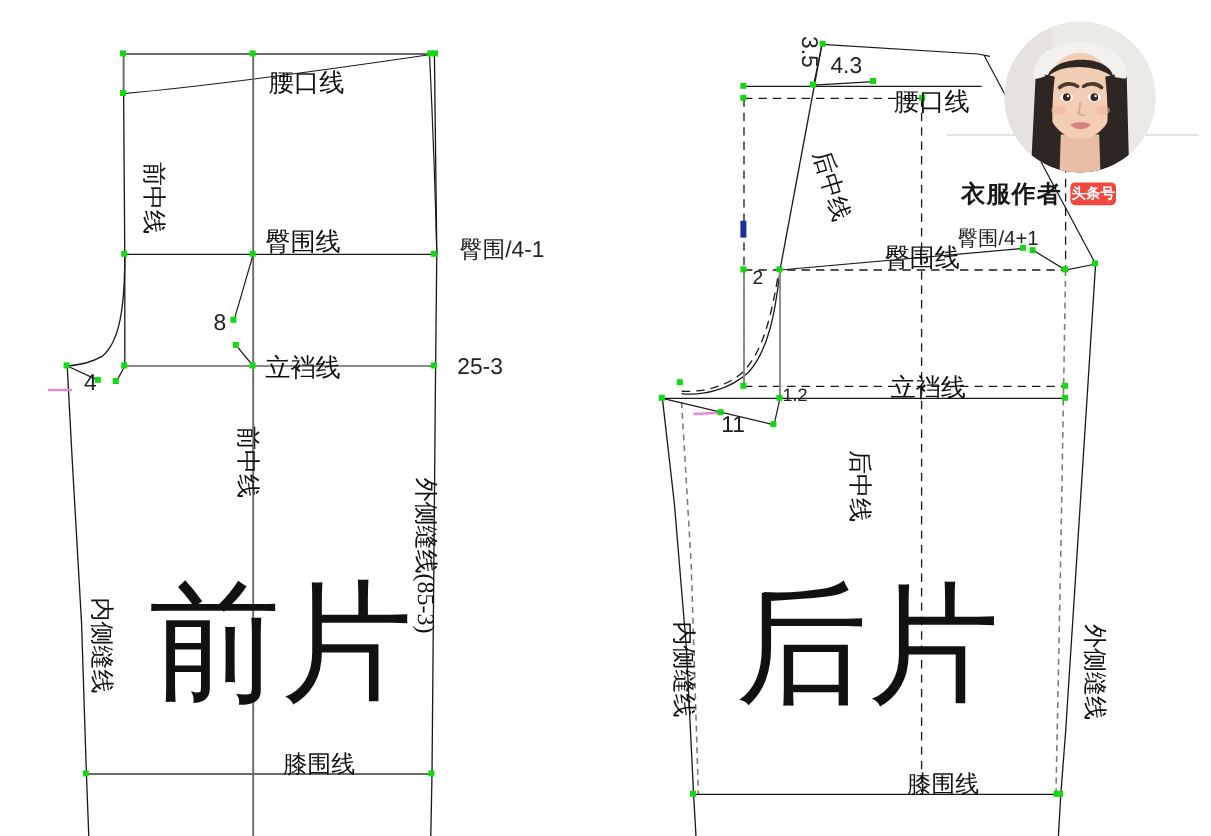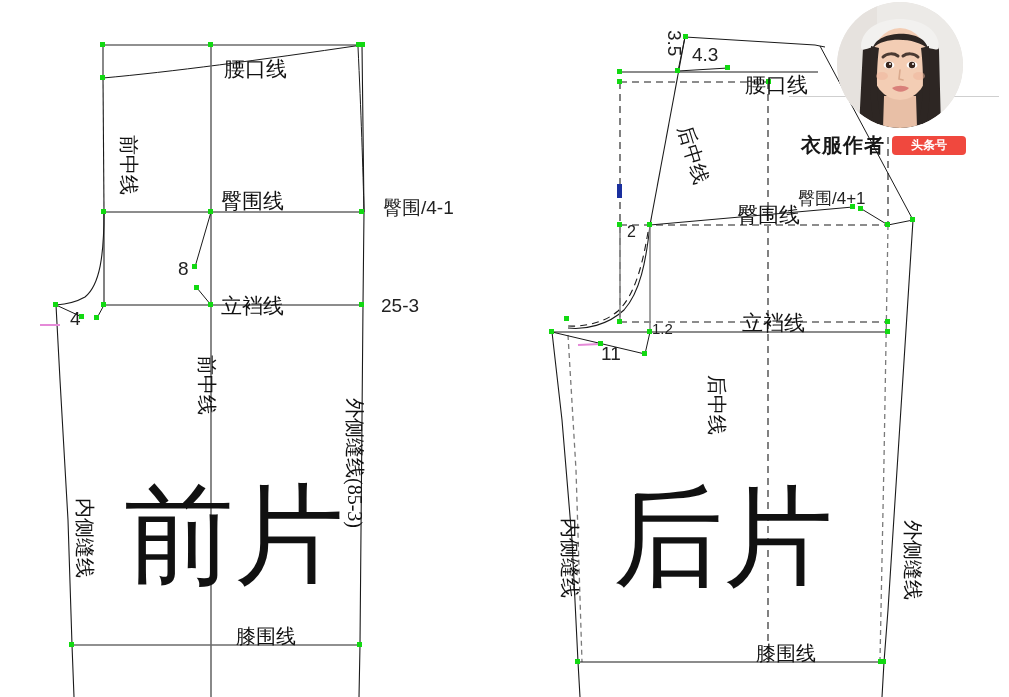--- a/index.html
+++ b/index.html
@@ -15,29 +15,29 @@
   .lead{fill:none;stroke:#1a1a1a;stroke-width:1;}
   .pink{fill:none;stroke:#e58ad8;stroke-width:2;}
   .vert-gray{fill:none;stroke:#8a8a8a;stroke-width:1.6;}
   .node{fill:#12d912;stroke:none;}
   .bluemark{fill:#1a2f9e;}
   .num{font-family:"Liberation Sans","DejaVu Sans",sans-serif;fill:#222;}
   .lbl{font-family:"Liberation Serif","DejaVu Serif",serif;fill:#111;}
   .big{font-family:"Liberation Serif","DejaVu Serif",serif;fill:#111;}
 
   
-  #author{position:absolute;right:10px;top:0;width:210px;height:150px;}
+  #author{position:absolute;right:10px;top:16px;width:210px;height:150px;}
   #avatar{position:absolute;left:48px;top:2px;width:126px;height:126px;border-radius:50%;
           overflow:hidden;background:#e8e4e1;}
   #avatar .face{position:absolute;left:0;top:0;width:126px;height:126px;}
   #authorline{position:absolute;left:12px;top:132px;display:flex;align-items:center;gap:7px;}
   #authorname{font-family:"Liberation Sans","DejaVu Sans",sans-serif;font-size:20px;
               font-weight:700;color:#171717;letter-spacing:1px;}
   #badge{background:#f0483e;color:#fff;font-size:12px;font-weight:700;border-radius:4px;
-         padding:2px 19px;font-family:"Liberation Sans","DejaVu Sans",sans-serif;line-height:1.2;}
+         padding:2px 1px;font-family:"Liberation Sans","DejaVu Sans",sans-serif;line-height:1.2;}
   #hairline{position:absolute;left:0;top:96px;width:210px;height:1px;background:#cfcfcf;}
 </style>
 </head>
 <body>
 
 <div id="stage">
 
   <svg id="draft" viewBox="0 0 1009 697">
 
     <g>

